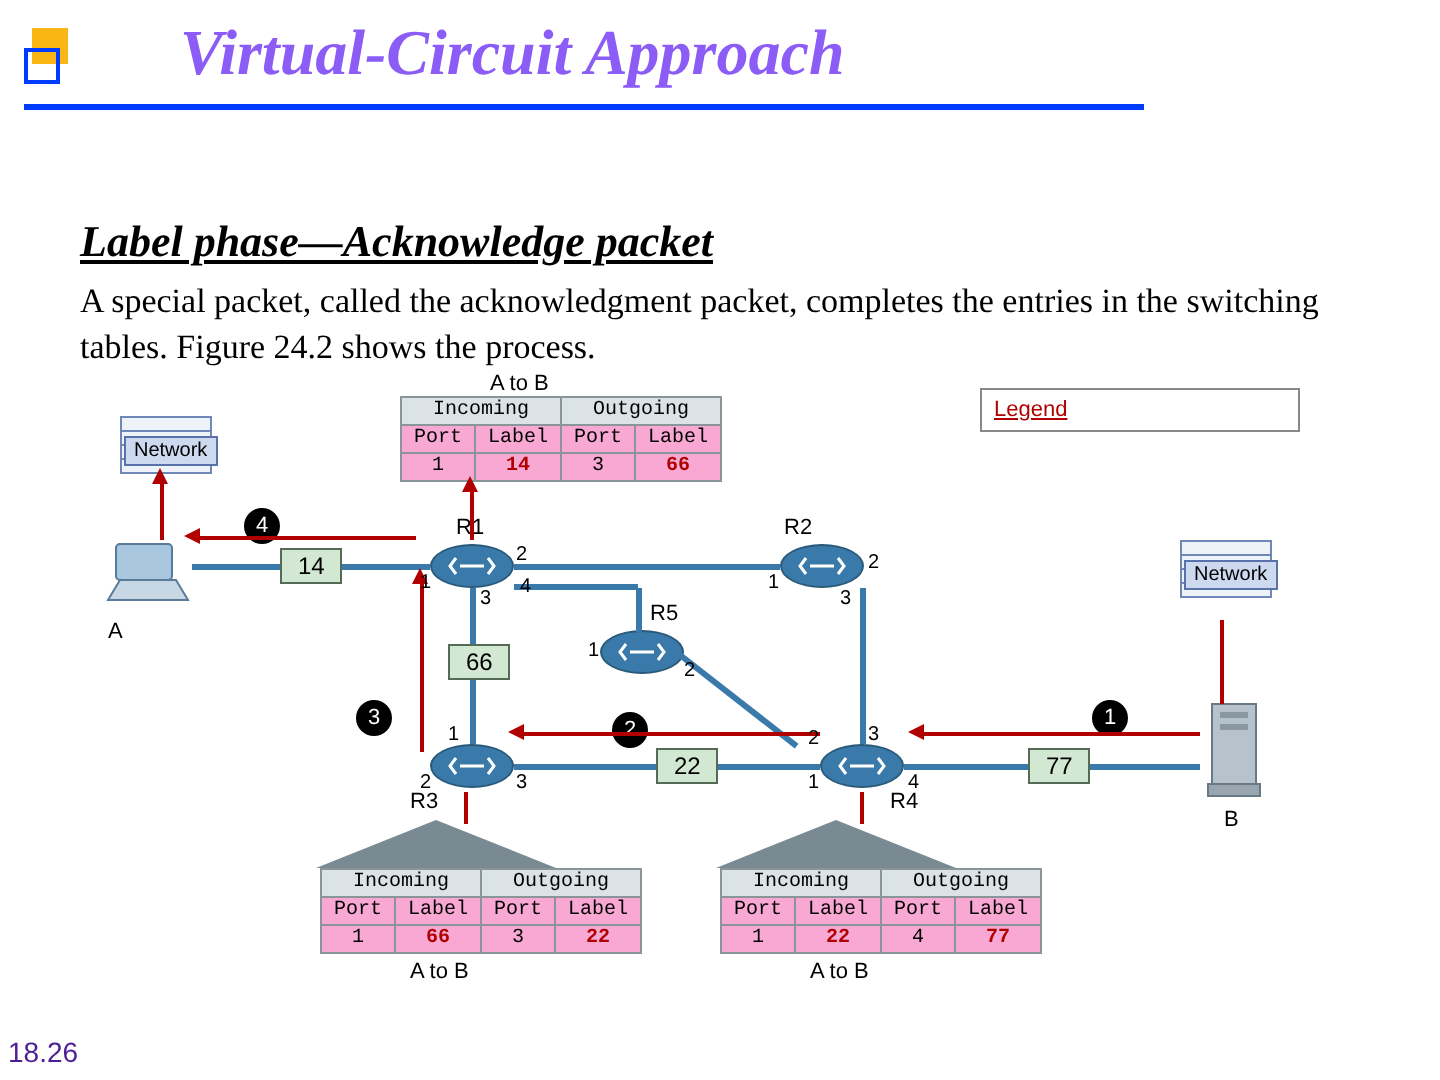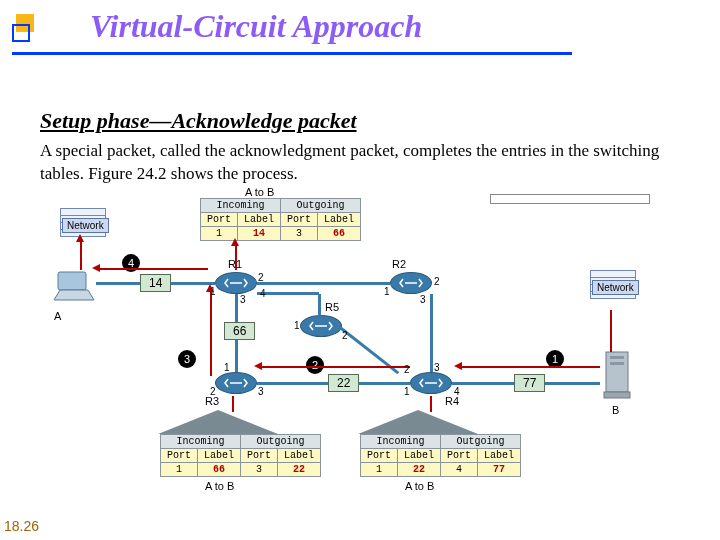--- a/index.html
+++ b/index.html
@@ -64,21 +64,21 @@
     font-size: 17px;
     line-height: 1.35;
     color: #000;
   }
   .page-number {
     position: absolute;
     left: 4px;
     bottom: 6px;
     font-size: 14px;
     font-family: Arial, sans-serif;
-    color: #a16207;
+    color: #4c1d95;
     text-align: right;
   }
   .diagram {
     position: absolute;
     left: 60px;
     top: 200px;
     width: 600px;
     height: 295px;
   }
   .router {
@@ -139,21 +139,21 @@
     line-height: 18px;
   }
   .sw-table {
     position: absolute;
     font-size: 10px;
     font-family: Liberation Mono, monospace;
     border-collapse: collapse;
   }
   .sw-table th, .sw-table td {
     border: 1px solid #8a959a;
-    background: #fef9c3;
+    background: #f9a8d4;
     padding: 1px 6px;
     text-align: center;
     font-weight: normal;
   }
   .sw-table .grp th {
     background: #dce3e7;
   }
   .tri-label {
     position: absolute;
     font-size: 11px;
@@ -223,28 +223,29 @@
 <body>
 
 <div class="bullet-deco">
   <div class="sq1"></div>
   <div class="sq2"></div>
 </div>
 
 <div class="title">Virtual-Circuit Approach</div>
 <div class="title-underline"></div>
 
-<div class="subtitle">Setup phase—Acknowledge packet</div>
+<div class="subtitle">Label phase—Acknowledge packet</div>
 <div class="body-text">A special packet, called the acknowledgment packet, completes the entries in the switching tables. Figure 24.2 shows the process.</div>
 
 <div class="page-number">18.26</div>
 
 <div class="diagram">
 
   <div class="legend-box" style="left:430px; top:-6px;">
+    <div class="legend-title">Legend</div>
   </div>
 
   <table class="sw-table" style="left:140px; top:-2px;">
     <tbody>
         <tr class="grp">
       <th colspan="2">Incoming</th>
       <th colspan="2">Outgoing</th>
     </tr>
     <tr>
       <th>Port</th>

